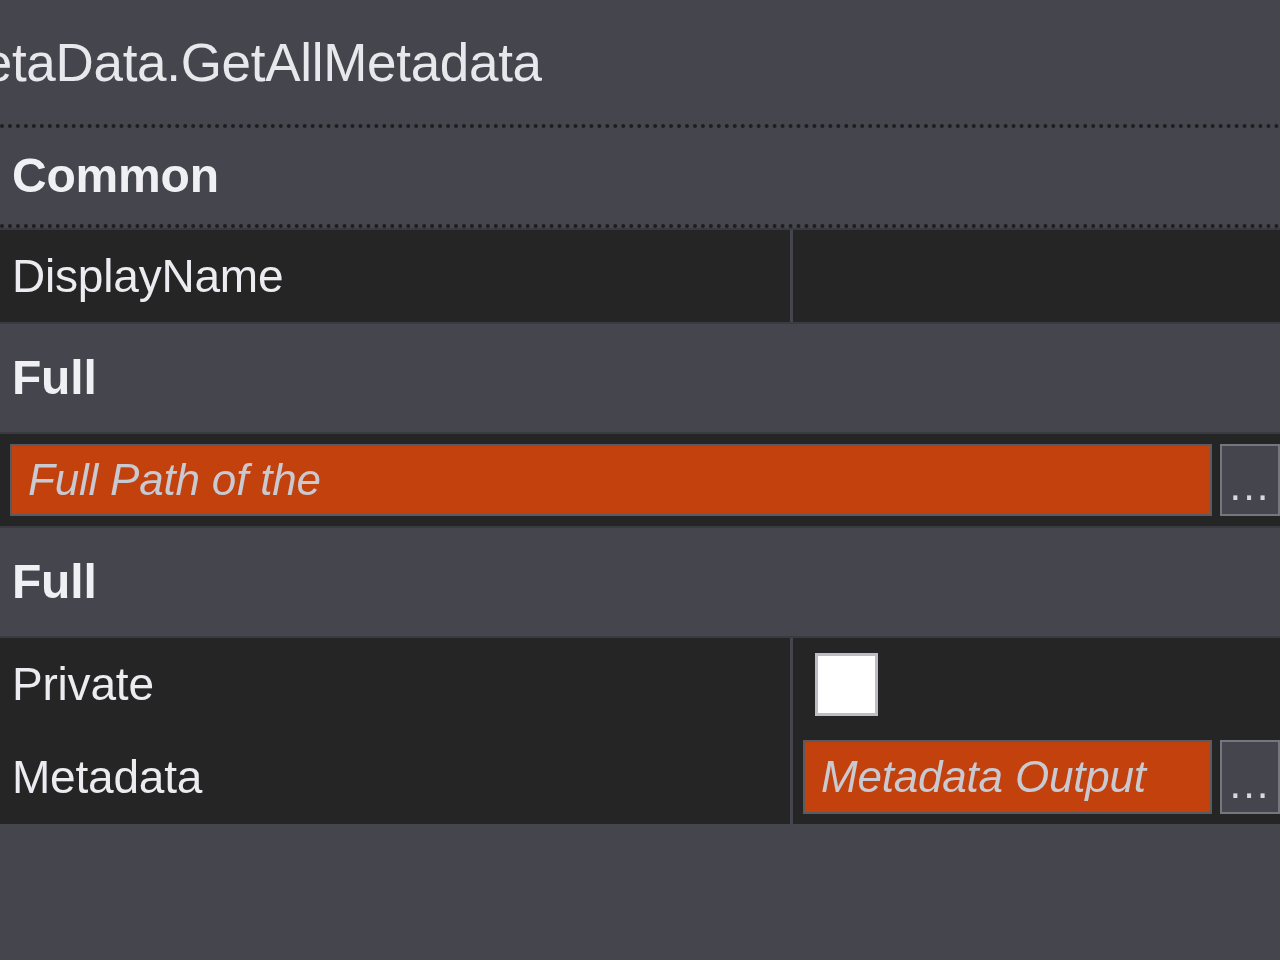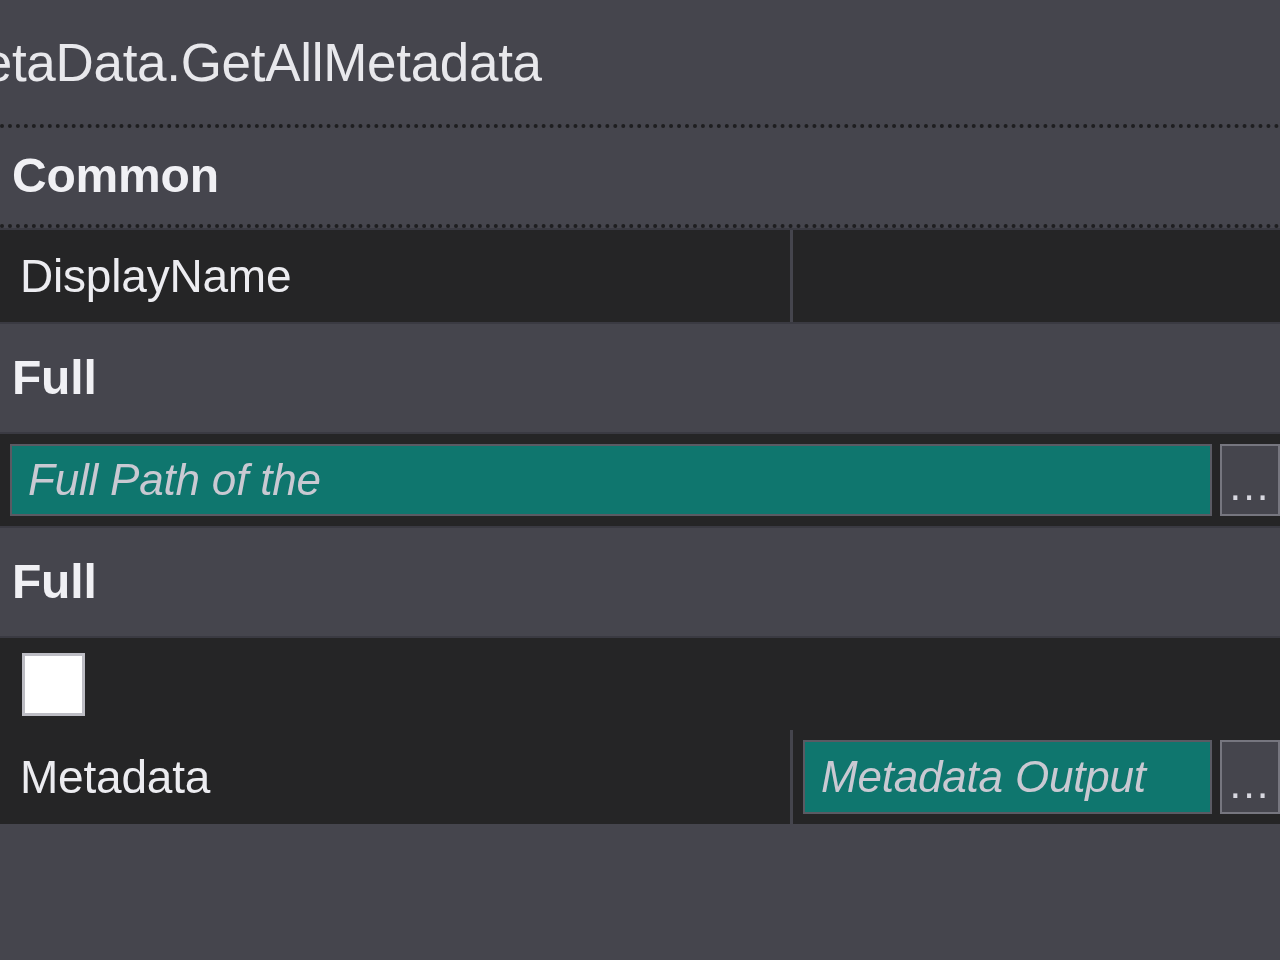--- a/index.html
+++ b/index.html
@@ -89,21 +89,21 @@
   .cat-header + .prop-row {
     border-top: 2px solid #3a3a42;
   }
 
   .cell-label {
     width: 793px;
     flex: 0 0 793px;
     display: flex;
     align-items: center;
     box-sizing: border-box;
-    padding-left: 20px;
+    padding-left: 12px;
     background: #252526;
     border-right: 3px solid #45454d;
   }
   .cell-label .lbl {
     color: #ececf0;
     font-size: 46px;
     line-height: 1;
     white-space: nowrap;
     letter-spacing: -0.2px;
   }
@@ -132,21 +132,21 @@
     position: absolute;
     left: 10px;
     right: 0;
     top: 10px;
     bottom: 10px;
     display: flex;
     align-items: stretch;
   }
   .editor-box {
     flex: 1 1 auto;
-    background: #0f766e;
+    background: #c2410c;
     border: 2px solid #5a5a63;
     box-sizing: border-box;
     display: flex;
     align-items: center;
     overflow: hidden;
     padding-left: 16px;
   }
   .editor-box .ph {
     color: #c9c9d2;
     font-size: 44px;
@@ -221,20 +221,23 @@
           </div>
         </div>
       </div>
     </div>
 
     <div class="cat-header">
       <span class="cat-label">Full</span>
     </div>
 
     <div class="prop-row">
+      <div class="cell-label">
+        <span class="lbl">Private</span>
+      </div>
       <div class="cell-value">
         <div class="checkbox"></div>
       </div>
     </div>
 
 
     <div class="prop-row">
       <div class="cell-label">
         <span class="lbl">Metadata</span>
       </div>

